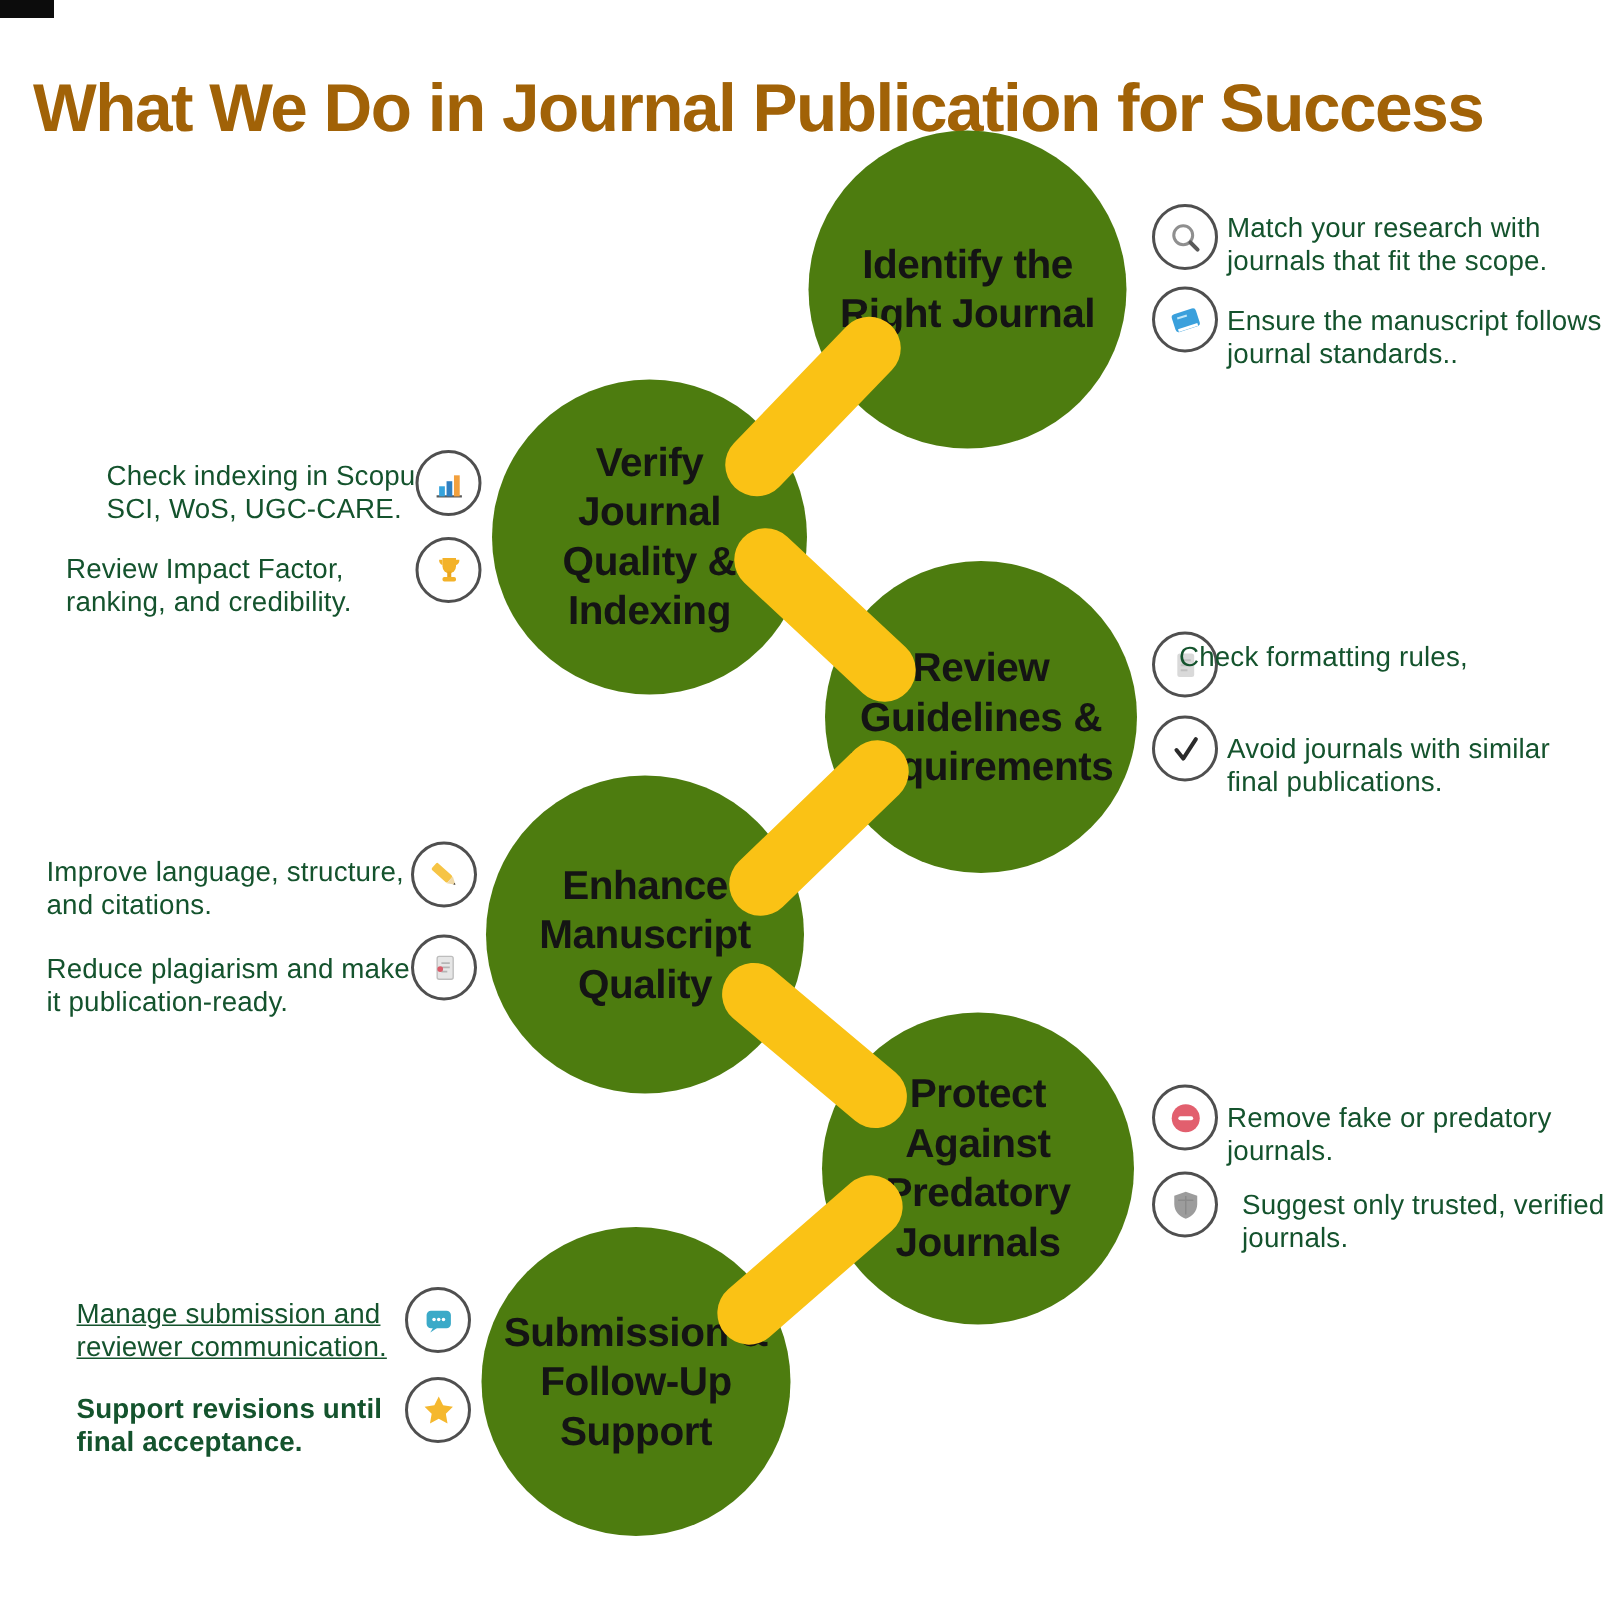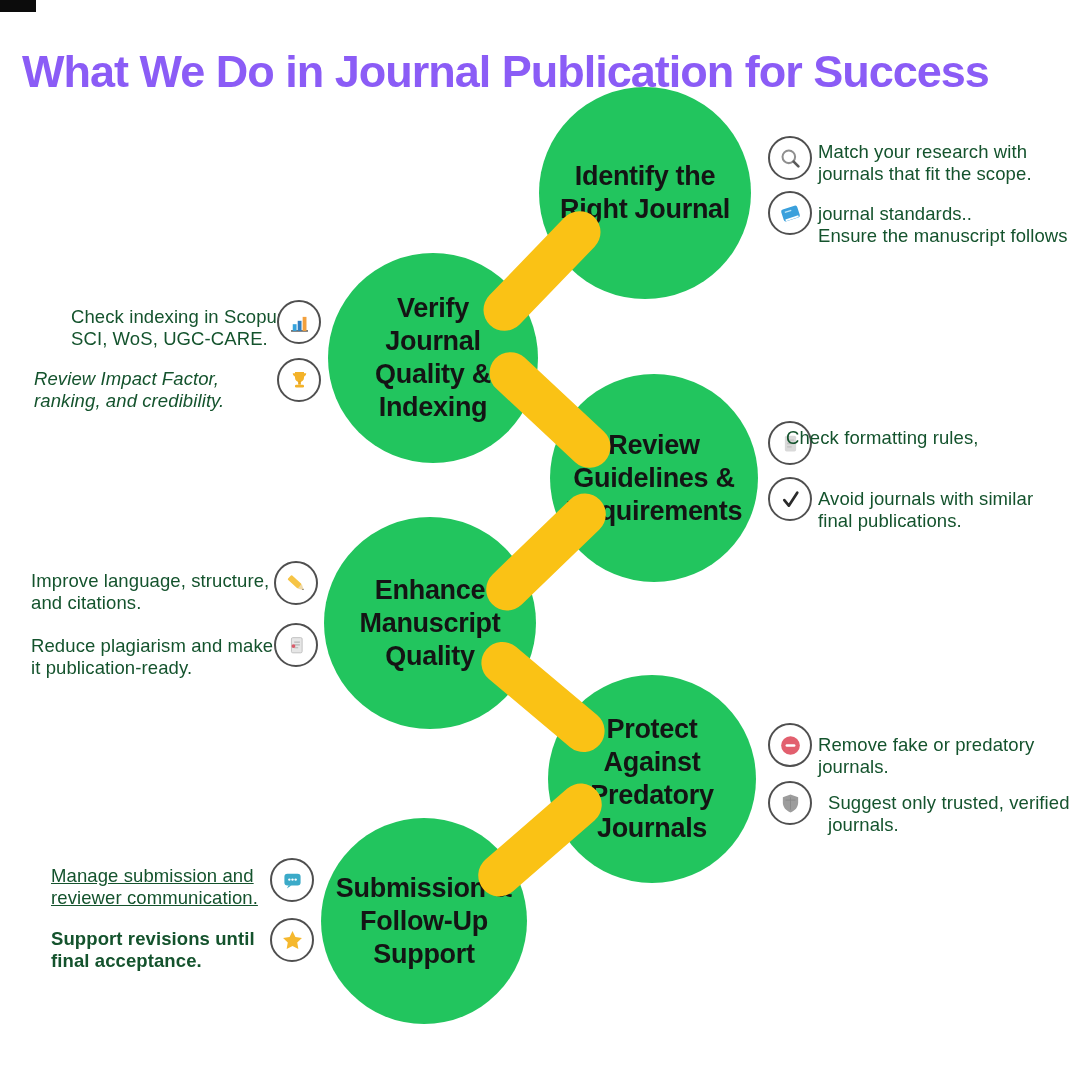--- a/index.html
+++ b/index.html
@@ -3,25 +3,25 @@
 <meta charset="utf-8">
 <style>
   html,body{margin:0;padding:0;background:#ffffff;}
   #canvas{
     position:relative;width:1080px;height:1080px;background:#ffffff;overflow:hidden;
     font-family:"Liberation Sans", sans-serif;
   }
   #corner-mark{position:absolute;left:0;top:0;width:36px;height:12px;background:#0c0c0c;}
   #title{
     position:absolute;left:22px;top:16px;width:1046px;
-    font-size:45px;font-weight:700;letter-spacing:-1px;color:#8b5cf6;
+    font-size:45px;font-weight:700;letter-spacing:-1px;color:#a16207;
     font-family:"Liberation Sans", sans-serif;
   }
   .circle{
-    position:absolute;border-radius:50%;background:#22c55e;
+    position:absolute;border-radius:50%;background:#4d7c0f;
     display:flex;align-items:center;justify-content:center;text-align:center;
     z-index:1;
   }
   .circle .step-title{
     font-weight:700;color:#141414;font-size:27px;line-height:33px;letter-spacing:-0.3px;
   }
   .circle .step-title span{display:block;}
   .connector{
     position:absolute;height:42px;border-radius:21px;background:#FAC215;z-index:2;
   }
@@ -114,38 +114,38 @@
   <div class="icon-badge" style="left:768px;top:191px;">
     <svg viewBox="0 0 24 24">
         <g transform="rotate(-18 12 12)">
           <rect x="4.5" y="6.5" width="15" height="11" rx="2" fill="#3AA0DC"></rect>
           <path d="M6 16.5h12" stroke="#ffffff" stroke-width="1.6"></path>
           <path d="M7.5 9.5h6" stroke="#bfe6f8" stroke-width="1.2"></path>
         </g>
       </svg>
   </div>
   <div class="note-text" style="left:818px;top:203px;">
+    <div>Ensure the manuscript follows</div>
     <div>journal standards..</div>
-    <div>Ensure the manuscript follows</div>
   </div>
 
   <div class="note-text" style="left:34px;top:306px;margin-left:37px;">
     <div>Check indexing in Scopus,</div>
     <div>SCI, WoS, UGC-CARE.</div>
   </div>
   <div class="icon-badge" style="left:277px;top:300px;">
     <svg viewBox="0 0 24 24">
         <line x1="4.5" y1="19.5" x2="19.5" y2="19.5" stroke="#5a5a5a" stroke-width="1.4"></line>
         <rect x="6" y="13.5" width="3.4" height="6" fill="#35A3DC"></rect>
         <rect x="10.4" y="10.5" width="3.4" height="9" fill="#2F7FC1"></rect>
         <rect x="14.8" y="7" width="3.4" height="12.5" fill="#F2A03D"></rect>
       </svg>
   </div>
 
-  <div class="note-text" style="left:34px;top:368px;font-style:italic;">
+  <div class="note-text" style="left:44px;top:368px;">
     <div>Review Impact Factor,</div>
     <div>ranking, and credibility.</div>
   </div>
   <div class="icon-badge" style="left:277px;top:358px;">
     <svg viewBox="0 0 24 24">
         <path d="M8 4.5h8v5a4 4 0 0 1-8 0z" fill="#F3B229"></path>
         <path d="M6 5.5h2v3.2A3.2 3.2 0 0 1 6 5.5z" fill="#F3B229"></path>
         <path d="M18 5.5h-2v3.2a3.2 3.2 0 0 0 2-3.2z" fill="#F3B229"></path>
         <rect x="10.8" y="12.5" width="2.4" height="3.2" fill="#E8A51F"></rect>
         <rect x="8" y="15.7" width="8" height="2.6" rx="1.1" fill="#F3B229"></rect>

